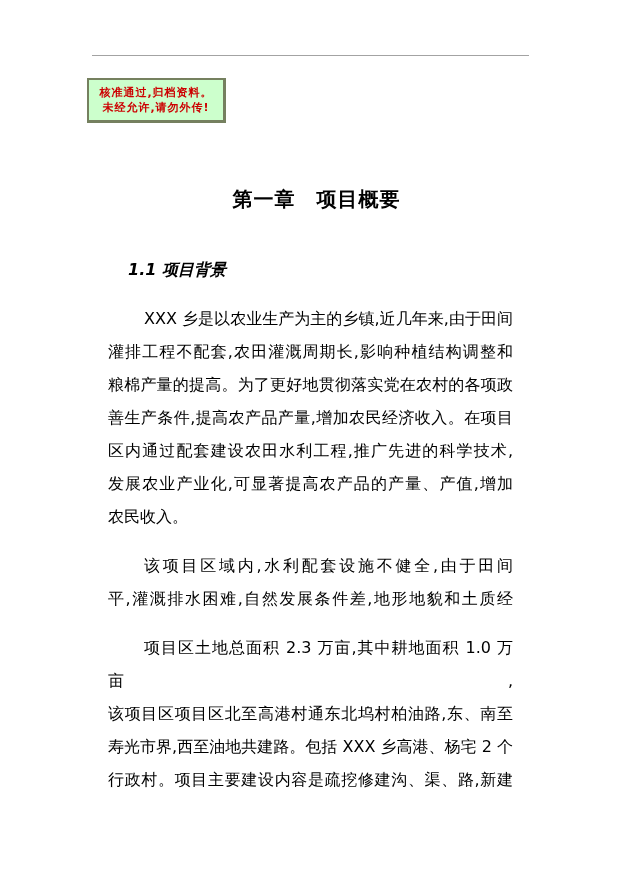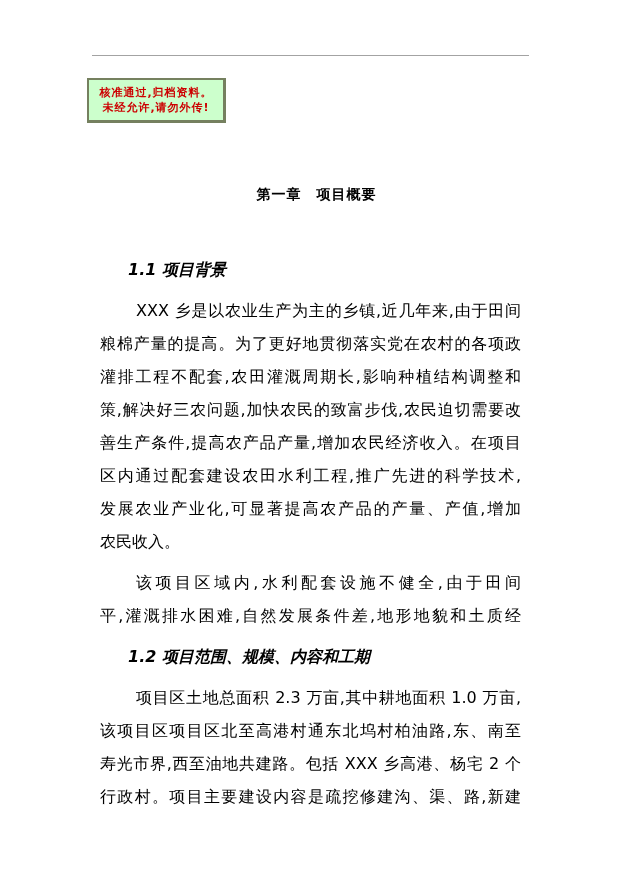--- a/index.html
+++ b/index.html
@@ -49,21 +49,21 @@
     letter-spacing: 1px;
     white-space: nowrap;
   }
   .doc-title {
     position: absolute;
     left: 12px;
     right: 0;
     top: 186px;
     margin: 0;
     text-align: center;
-    font-size: 14px;
+    font-size: 20px;
     font-weight: bold;
     letter-spacing: 1px;
     color: #000000;
   }
   .body-col {
     position: absolute;
     left: 92px;
     top: 253px;
     width: 437px;
     font-size: 16px;
@@ -72,21 +72,21 @@
   }
   .sec-heading {
     margin: 0;
     padding-left: 36px;
     font-size: 16px;
     font-weight: bold;
     line-height: 33px;
     font-style: italic;
   }
   .para {
-    margin: 8px;
+    margin: 16px;
   }
   .line {
     text-align: justify;
     text-align-last: justify;
   }
   .line.indent {
     text-indent: 36px;
   }
   .line.last {
     text-align-last: left;
@@ -105,35 +105,33 @@
   </div>
 
   <h1 class="doc-title">第一章　项目概要</h1>
 
   <div class="body-col">
 
     <h2 class="sec-heading">1.1 项目背景</h2>
 
     <div class="para">
       <div class="line indent">XXX 乡是以农业生产为主的乡镇,近几年来,由于田间</div>
+      <div class="line">灌排工程不配套,农田灌溉周期长,影响种植结构调整和</div>
       <div class="line">粮棉产量的提高。为了更好地贯彻落实党在农村的各项政</div>
-      <div class="line">灌排工程不配套,农田灌溉周期长,影响种植结构调整和</div>
-      <div class="line">策,解决好三农问题,加快农民的致富步伐,农民迫切需要改</div>
       <div class="line">善生产条件,提高农产品产量,增加农民经济收入。在项目</div>
       <div class="line">区内通过配套建设农田水利工程,推广先进的科学技术,</div>
       <div class="line">发展农业产业化,可显著提高农产品的产量、产值,增加</div>
       <div class="line last">农民收入。</div>
     </div>
 
     <div class="para">
       <div class="line indent">该项目区域内,水利配套设施不健全,由于田间</div>
       <div class="line">平,灌溉排水困难,自然发展条件差,地形地貌和土质经</div>
     </div>
 
-    <h2 class="sec-heading">1.2 项目范围、规模、内容和工期</h2>
 
     <div class="para">
       <div class="line indent">项目区土地总面积 2.3 万亩,其中耕地面积 1.0 万亩,</div>
       <div class="line">该项目区项目区北至高港村通东北坞村柏油路,东、南至</div>
       <div class="line">寿光市界,西至油地共建路。包括 XXX 乡高港、杨宅 2 个</div>
       <div class="line">行政村。项目主要建设内容是疏挖修建沟、渠、路,新建</div>
     </div>
 
   </div>
 </div>

